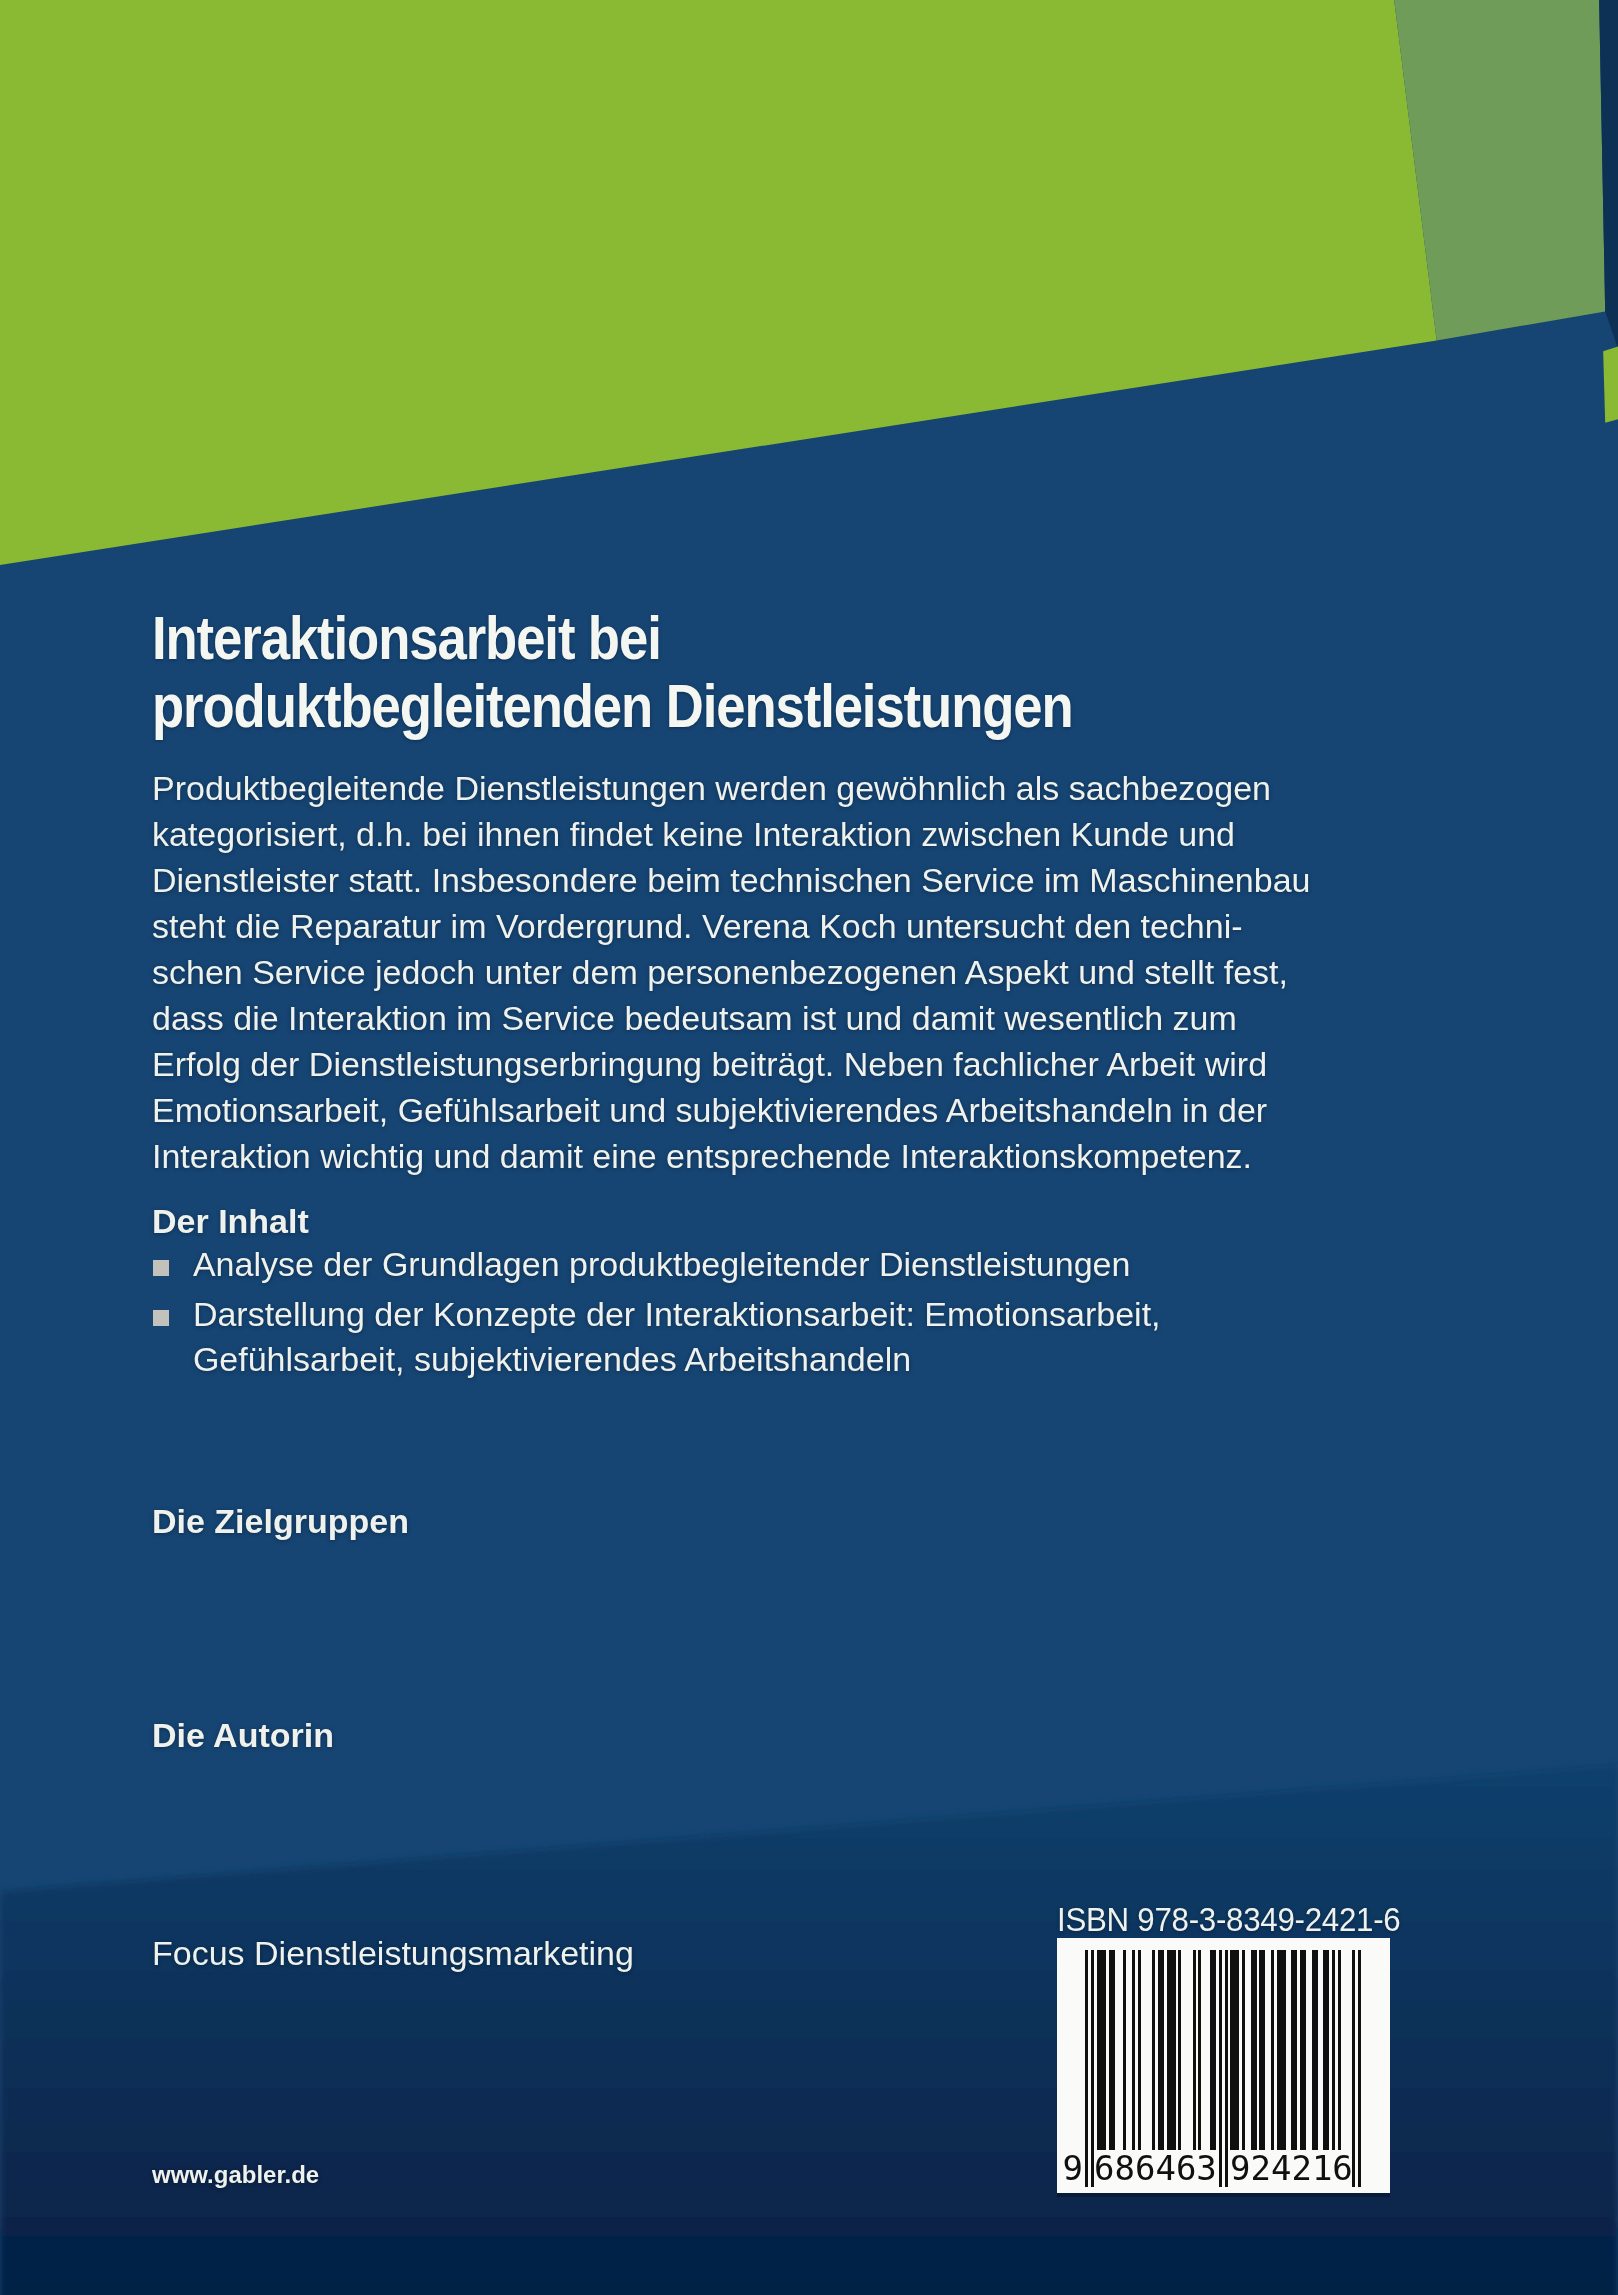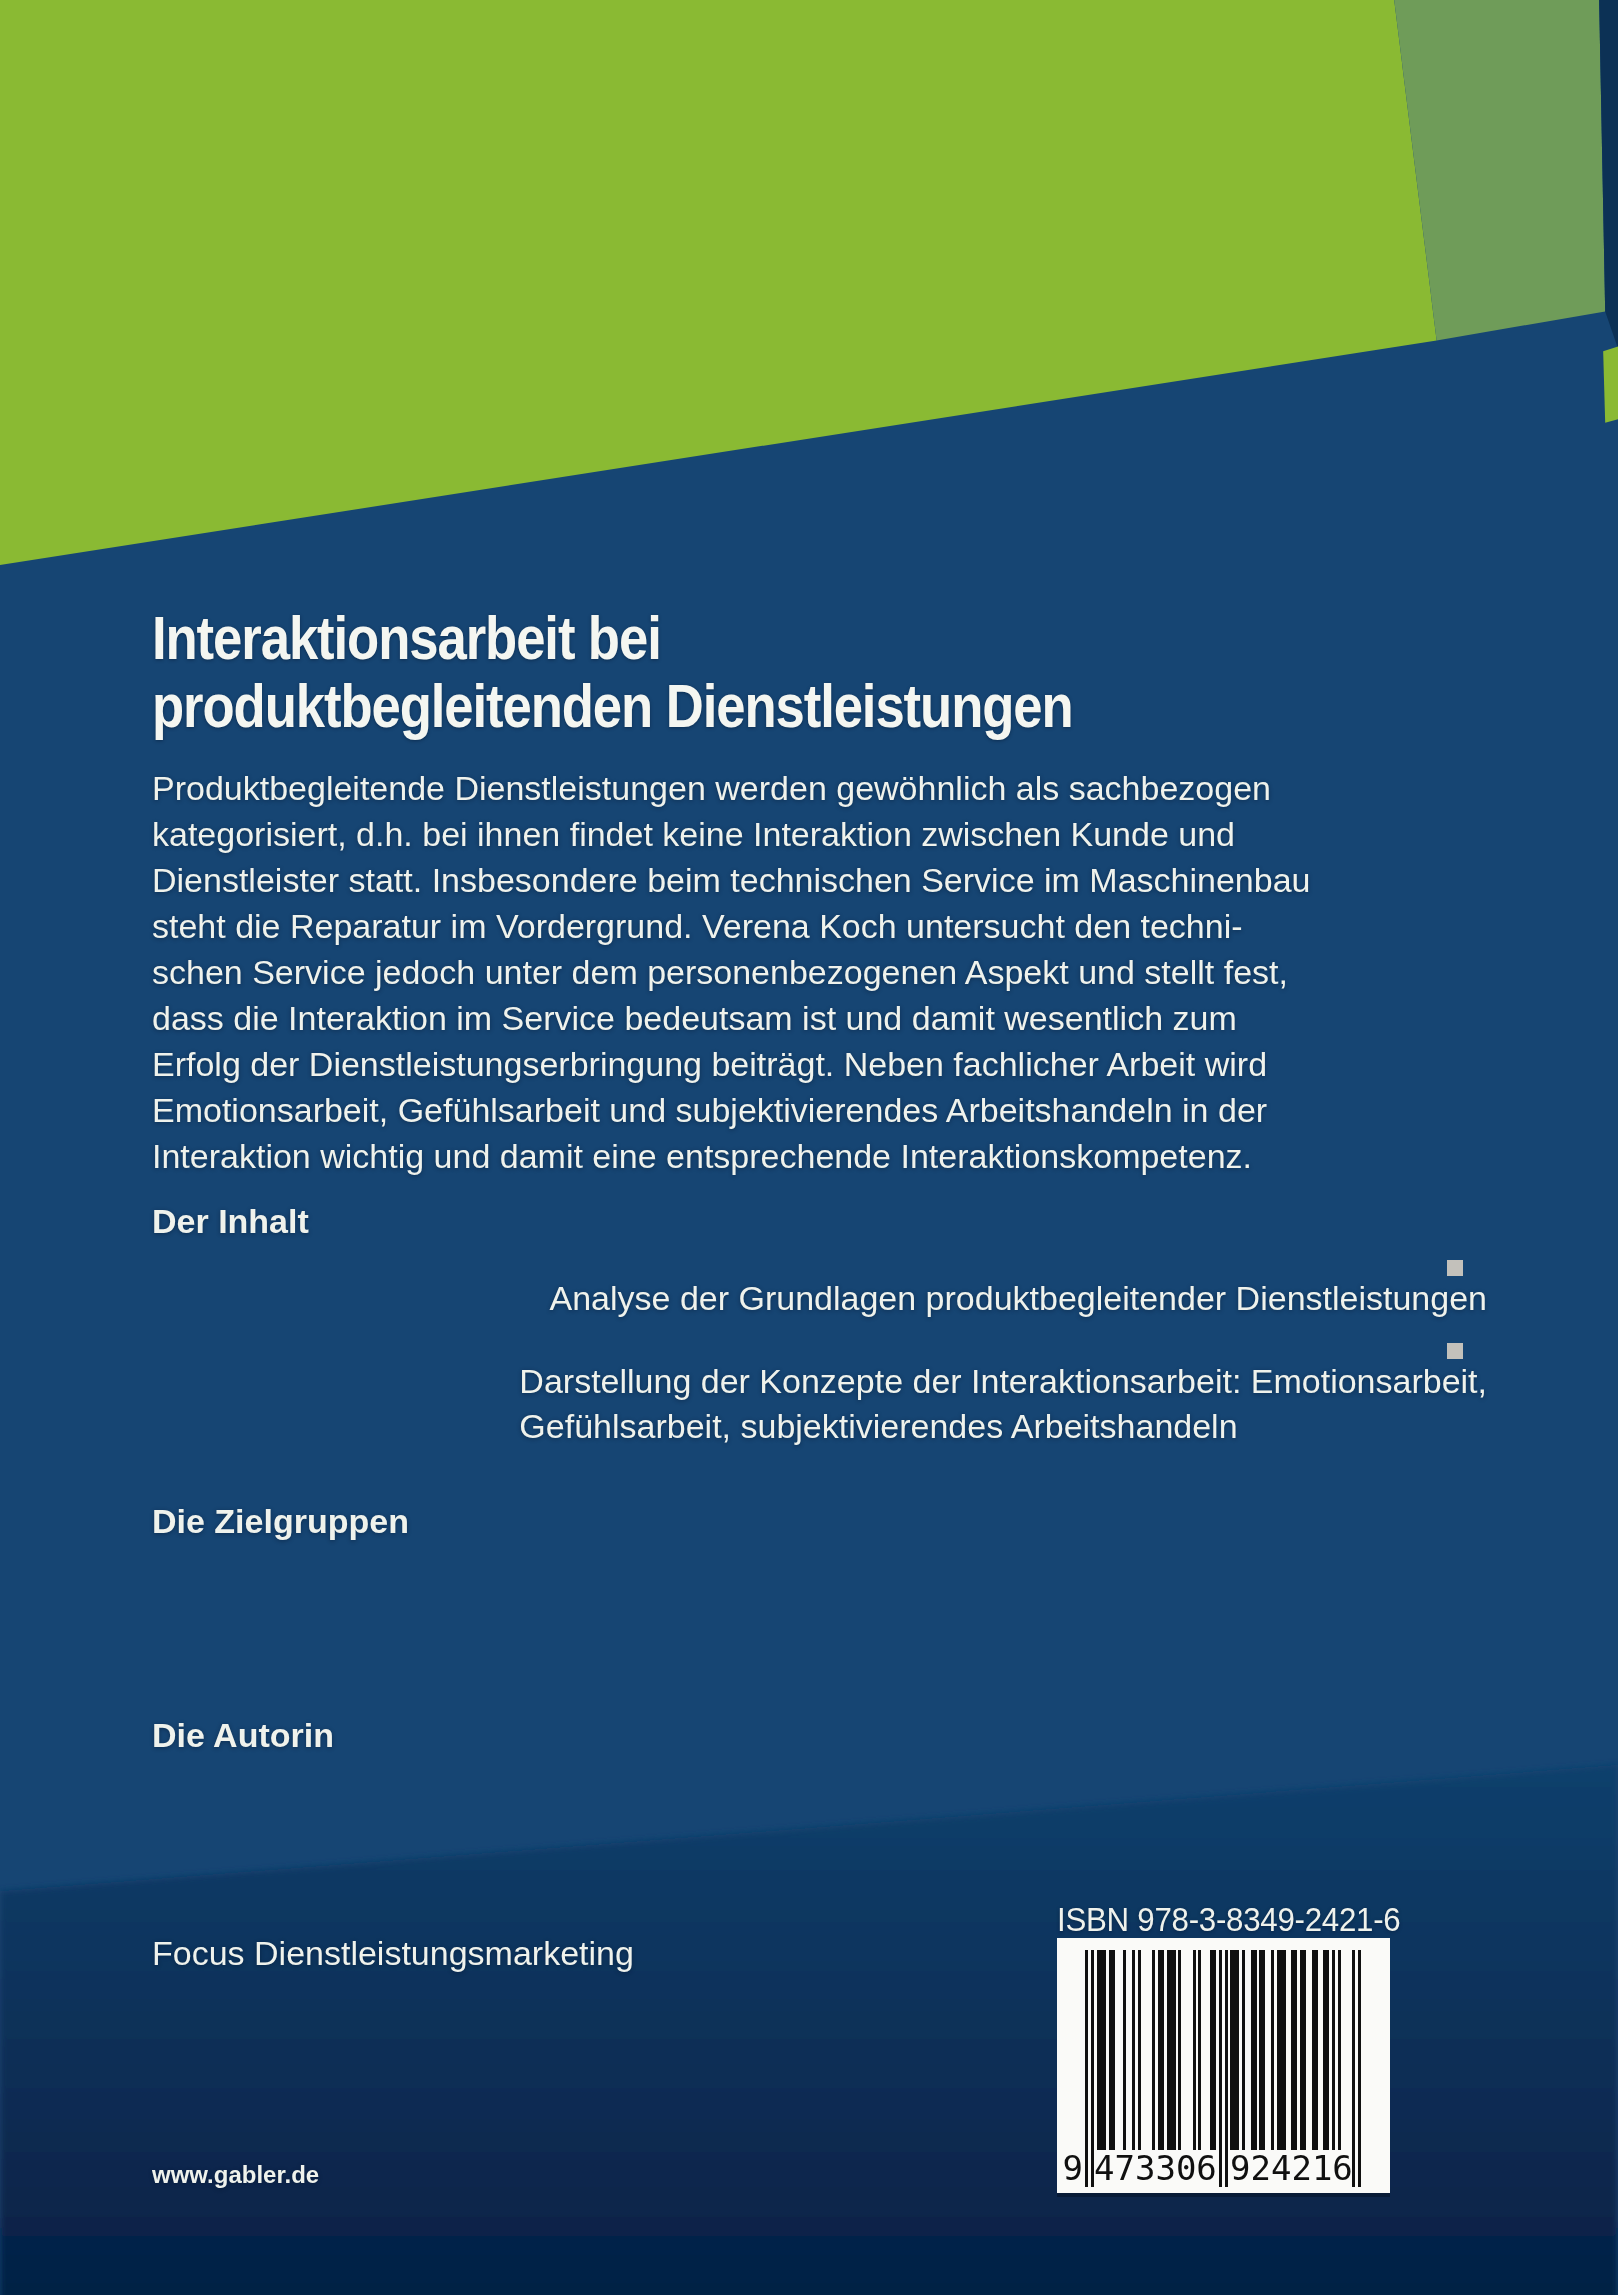--- a/index.html
+++ b/index.html
@@ -30,21 +30,21 @@
     font-size:62px;line-height:68px;font-weight:bold;
     letter-spacing:-1.3px;
     transform:scaleX(.85);transform-origin:left top;
     color:var(--titleWhite,#F4F6F1);
   }
   .body-size{font-size:34px;line-height:46px;}
   .intro{left:152px;top:765px;width:1335px;}
   .heading{font-weight:bold;}
   .h-inhalt{left:152px;top:1198px;}
   .bullet-list{position:absolute;left:152px;top:1242px;width:1335px;}
-  .bullet-item{display:flex;align-items:flex-end;margin-bottom:5.4px;flex-direction:column;}
+  .bullet-item{display:flex;align-items:flex-start;margin-bottom:5.4px;}
   .bullet-square{
     flex:0 0 auto;
     width:16px;height:16px;margin:17.5px 23.6px 0 1.3px;
     background:var(--bulletGray,#C3C1BB);
   }
   .bullet-text{font-size:34px;line-height:45px;color:var(--textWhite,#EFF2EC);white-space:pre-line;text-shadow:0 1.3px 4px rgba(3,18,40,.45);}
   .h-ziel{left:152px;top:1498px;}
   .p-ziel{left:152px;top:1546px;width:1335px;}
   .h-autorin{left:152px;top:1712px;}
   .p-autorin{left:152px;top:1755px;width:1335px;}
@@ -169,20 +169,20 @@
         <div class="bar" style="left: 234px; width: 5.8px; top: 12px; height: 200px;"></div>
         <div class="bar" style="left: 243px; width: 5.8px; top: 12px; height: 200px;"></div>
         <div class="bar" style="left: 255px; width: 5.8px; top: 12px; height: 200px;"></div>
         <div class="bar" style="left: 266px; width: 5.8px; top: 12px; height: 200px;"></div>
         <div class="bar" style="left: 275px; width: 2.9px; top: 12px; height: 200px;"></div>
         <div class="bar" style="left: 281px; width: 2.9px; top: 12px; height: 200px;"></div>
         <div class="bar" style="left: 295px; width: 2.9px; top: 12px; height: 237px;"></div>
         <div class="bar" style="left: 301px; width: 2.9px; top: 12px; height: 237px;"></div>
       </div>
     <span class="bc-digit bc-first">9</span>
-    <span class="bc-digit bc-left" style="left: 37px; width: 122px;">473306</span>
+    <span class="bc-digit bc-left" style="left: 37px; width: 122px;">686463</span>
     <span class="bc-digit bc-right" style="left: 173px; width: 122px;">924216</span>
   </div>
 
   <div class="txt website">www.gabler.de</div>
 
 </div>
 
 
 </body></html>

